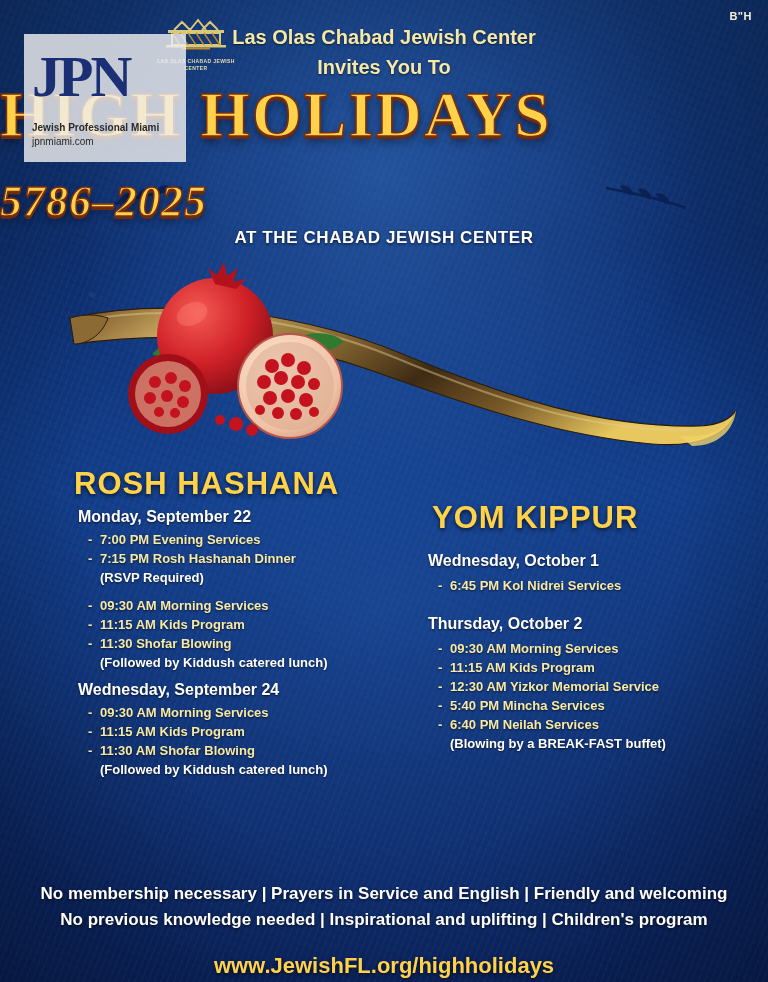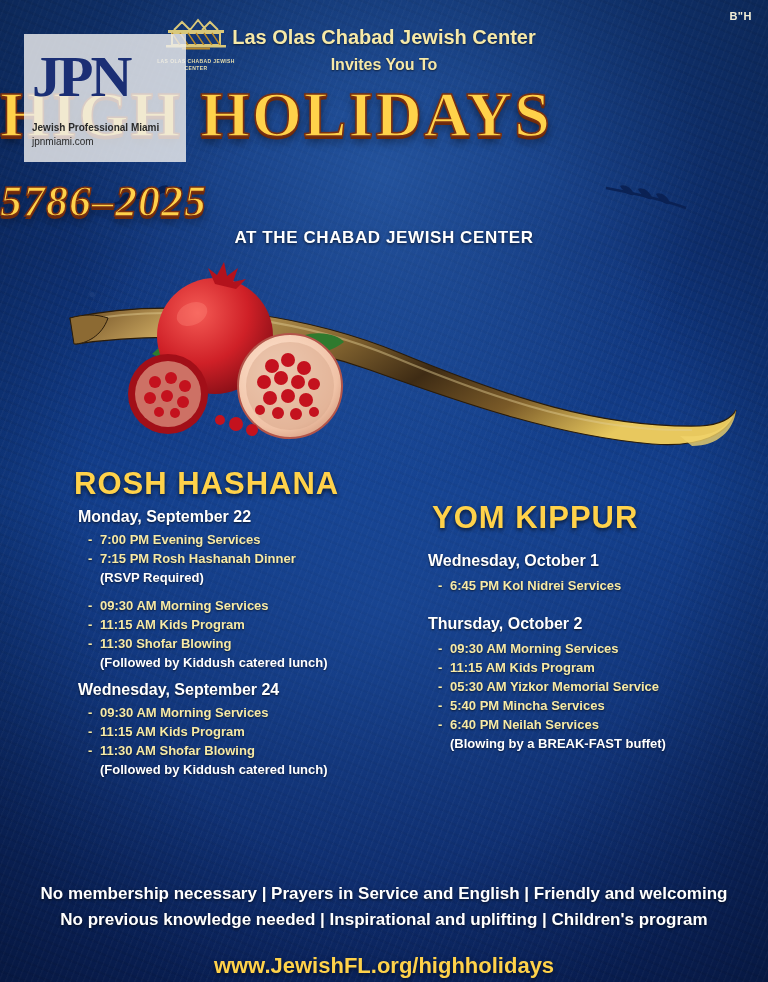--- a/index.html
+++ b/index.html
@@ -106,21 +106,21 @@
     position: absolute;
     left: 0;
     width: 768px;
     text-align: center;
     color: #f6e9a8;
     font-weight: bold;
     text-shadow: 0 1px 2px rgba(0,0,0,0.6);
     z-index: 4;
   }
   .invite-1 { top: 26px; font-size: 20px; }
-  .invite-2 { top: 56px; font-size: 16px; }
+  .invite-2 { top: 56px; font-size: 20px; }
 
   .hh-title {
     position: absolute;
     top: 78px;
     left: 0;
     width: 612px;
     text-align: left;
     z-index: 4;
     font-family: "Liberation Serif", serif;
     font-size: 64px;
@@ -426,21 +426,21 @@
 
     <div class="day-block">
       <div class="day-title">Wednesday, October 1</div>
       <div class="ev dash">6:45 PM Kol Nidrei Services</div>
     </div>
 
     <div class="day-block" style="margin-top:20px;">
       <div class="day-title">Thursday, October 2</div>
       <div class="ev dash">09:30 AM Morning Services</div>
       <div class="ev dash">11:15 AM Kids Program</div>
-      <div class="ev dash">05:30 AM Yizkor Memorial Service</div>
+      <div class="ev dash">12:30 AM Yizkor Memorial Service</div>
       <div class="ev dash">5:40 PM Mincha Services</div>
       <div class="ev dash">6:40 PM Neilah Services</div>
       <div class="ev note">(Blowing by a BREAK-FAST buffet)</div>
     </div>
   </div>
 
   <div class="tagline tag-1">No membership necessary | Prayers in Service and English | Friendly and welcoming</div>
   <div class="tagline tag-2">No previous knowledge needed | Inspirational and uplifting | Children's program</div>
   <div class="register-url">www.JewishFL.org/highholidays</div>
 

